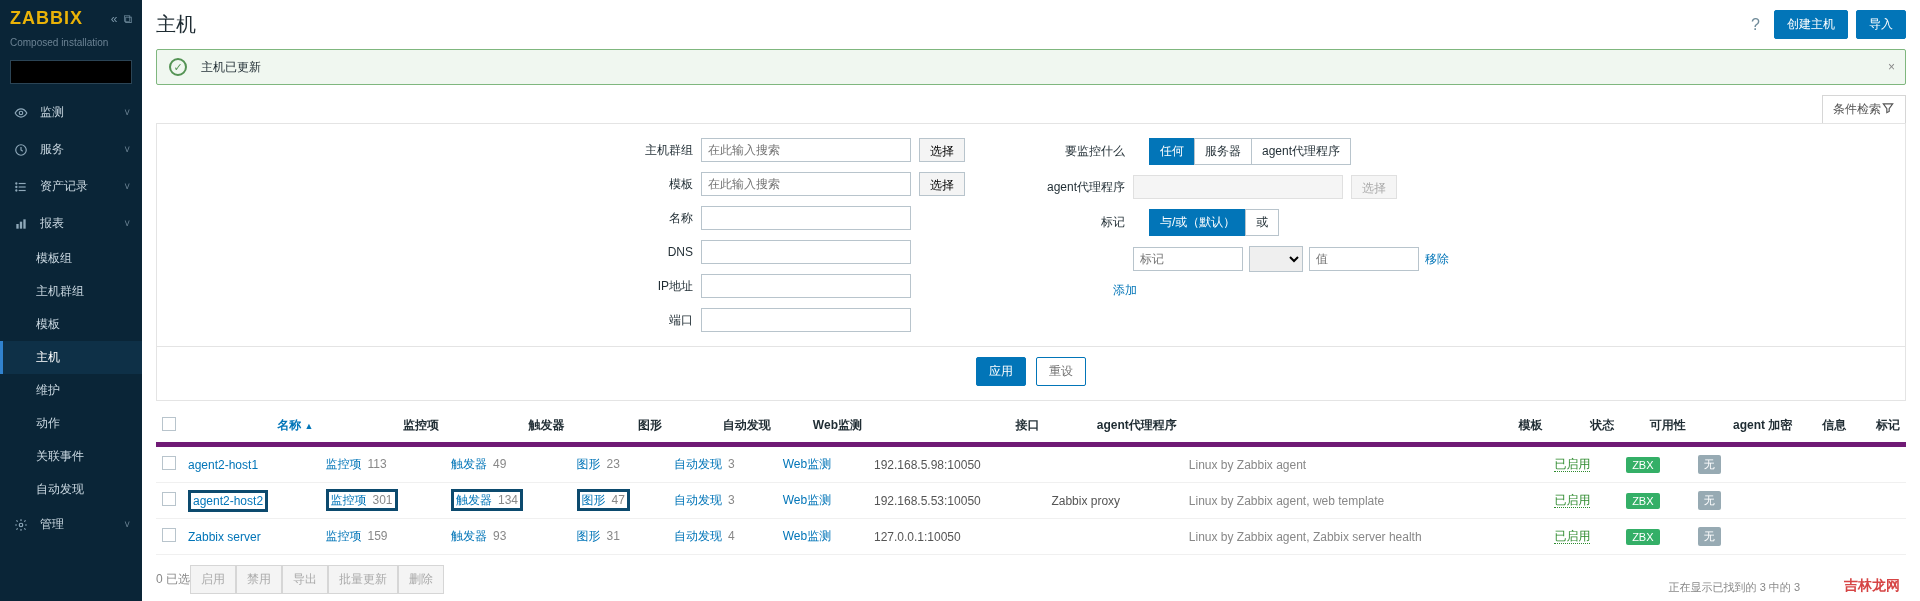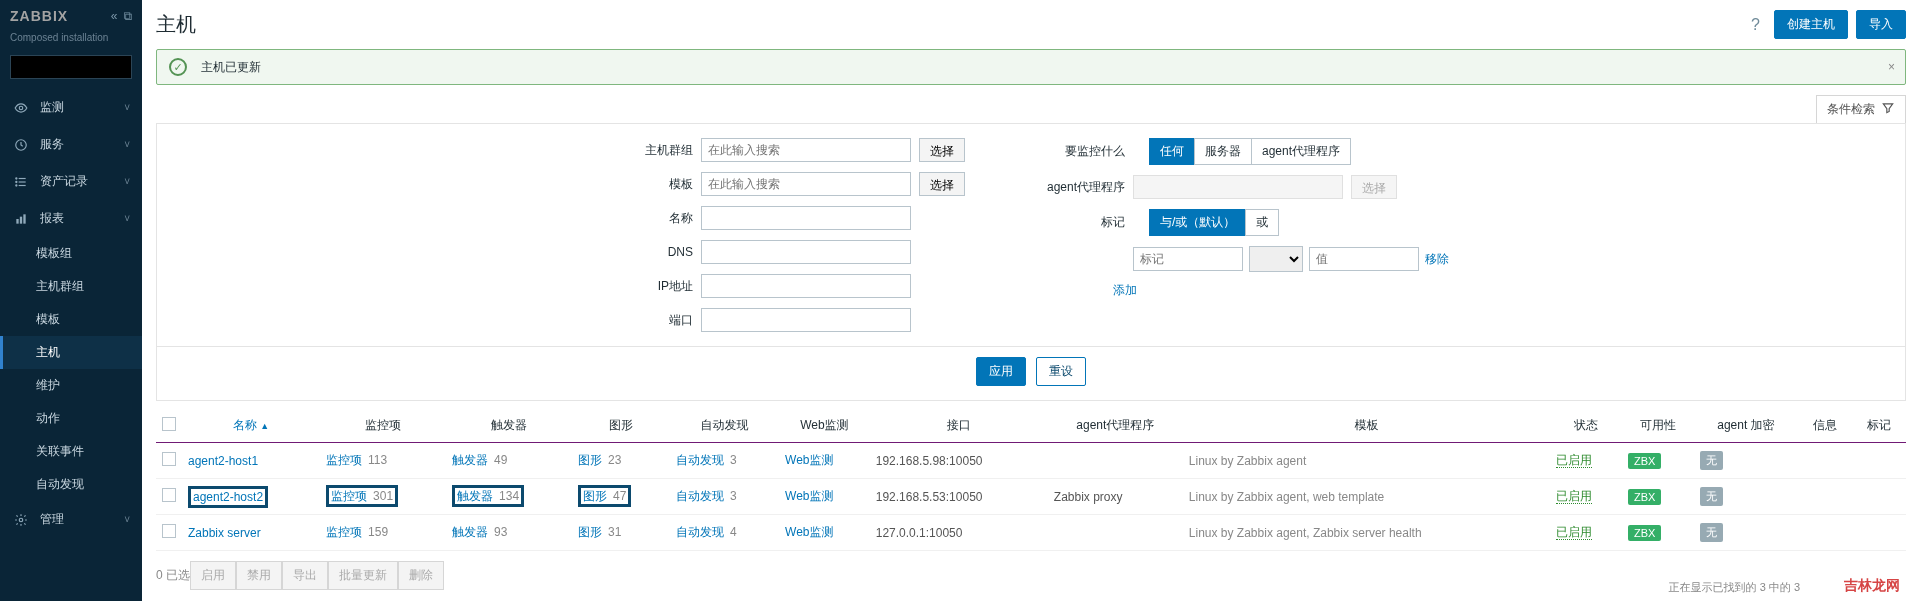--- a/index.html
+++ b/index.html
@@ -1,63 +1,63 @@
 <!DOCTYPE html>
 <html><head>
 <meta charset="utf-8">
 <style>
 *{box-sizing:border-box;margin:0;padding:0;font-family:Arial,"Microsoft YaHei",sans-serif;font-size:12px}
 body{background:#fff;color:#1f2c33}
 .app{display:flex;width:1920px;height:601px;overflow:hidden}
 .sidebar{width:142px;background:#0a2537;color:#fff;display:flex;flex-direction:column;flex-shrink:0}
 .sb-head{display:flex;align-items:center;padding:8px 10px}
-.logo{color:#a3a3a3;font-weight:bold;font-size:14px;letter-spacing:1px}
+.logo{color:#eab308;font-weight:bold;font-size:18px;letter-spacing:1px}
 .sb-collapse{margin-left:auto;display:flex;gap:6px;color:#7a96a8}
 .sb-sub{color:#6b8293;font-size:10px;padding:0 10px 8px}
 .sb-search{margin:4px 10px 10px;display:flex;background:#000;border:1px solid #2b4455}
 .sb-search input{flex:1;background:transparent;border:none;color:#ccc;padding:4px 6px;outline:none}
 .sb-search .sicon{width:24px;display:flex;align-items:center;justify-content:center;color:#7a96a8}
 .nav-item{display:flex;align-items:center;padding:10px 12px;color:#c9d7e0;cursor:pointer}
 .nav-item.expanded{background:#0e3047}
 .nav-icon{width:18px;margin-right:10px;display:flex;justify-content:center;color:#8fa9ba}
 .nav-caret{margin-left:auto;color:#6b8293;font-size:10px}
 .subnav{background:#0a2537}
 .subnav .sub{padding:8px 12px 8px 36px;color:#c9d7e0;cursor:pointer}
 .subnav .sub.active{background:#0e3047;border-left:3px solid #3182ce;padding-left:33px;color:#fff}
 .main{flex:1;background:#fff;display:flex;flex-direction:column;position:relative;min-width:0}
 .hdr{display:flex;align-items:center;padding:10px 14px}
 .hdr h1{font-size:20px;font-weight:normal;color:#1f2c33}
 .hdr-actions{margin-left:auto;display:flex;gap:8px;align-items:center}
 .qmark{color:#6f8a99;font-size:16px;margin-right:6px;cursor:pointer}
 .btn{padding:5px 12px;border:1px solid #0275b8;background:#0275b8;color:#fff;cursor:pointer;border-radius:2px}
-.btn.ghost{background:#fff;color:#0c4a6e}
+.btn.ghost{background:#fff;color:#737373}
 .notice{margin:0 14px 10px;border:1px solid #7fb77e;background:#f0f7f0;display:flex;align-items:center;padding:8px 12px;border-radius:2px;position:relative}
 .notice .chk{width:18px;height:18px;border:2px solid #549354;border-radius:50%;display:flex;align-items:center;justify-content:center;color:#549354;margin-right:14px;font-size:11px}
 .notice .ntxt{color:#1f2c33}
 .notice .nx{position:absolute;right:10px;color:#888;cursor:pointer}
 .filter-tab{display:flex;justify-content:flex-end;padding:0 14px}
-.filter-tab .tab{border:1px solid #d6d6d6;border-bottom:none;padding:5px 10px;display:flex;align-items:center;gap:6px;color:#555;cursor:pointer;background:#fff}
+.filter-tab .tab{border:1px solid #d6d6d6;border-bottom:none;padding:5px 10px;display:flex;align-items:center;gap:0;color:#555;cursor:pointer;background:#fff}
 .filter-body{border:1px solid #e4e4e4;margin:0 14px;padding:14px 0;display:flex;justify-content:center;gap:60px}
 .fcol{display:flex;flex-direction:column;gap:10px}
 .frow{display:flex;align-items:center;gap:8px}
 .flabel{width:80px;text-align:right;color:#1f2c33}
 .finput{width:210px;border:1px solid #b8c4cc;padding:4px 6px;height:24px}
 .sbtn{border:1px solid #b8c4cc;background:#f4f4f4;padding:4px 10px;cursor:pointer;height:24px}
 .seg{display:flex}
 .seg .s{border:1px solid #b8c4cc;padding:4px 10px;background:#fff;cursor:pointer;margin-left:-1px}
 .seg .s.active{background:#0275b8;color:#fff;border-color:#0275b8}
 .seg .s:first-child{margin-left:16px}
 .disabled-input{width:210px;border:1px solid #e0e0e0;background:#f5f5f5;height:24px}
 .disabled-btn{border:1px solid #e0e0e0;background:#f5f5f5;color:#aaa;padding:4px 10px;height:24px}
 .tagrow{display:flex;align-items:center;gap:6px;margin-left:88px}
 .sel{border:1px solid #b8c4cc;height:24px;padding:12px 4px}
 .link{color:#0275b8;cursor:pointer}
 .filter-actions{display:flex;justify-content:center;gap:10px;padding:10px 0 14px;border:1px solid #e4e4e4;border-top:none;margin:0 14px 8px}
 table{width:calc(100% - 28px);margin:0 14px;border-collapse:collapse}
-th{text-align:center;padding:8px 6px;color:#1f2c33;font-weight:normal;border-bottom:1px solid #701a75}
+th{text-align:right;padding:8px 6px;color:#1f2c33;font-weight:bold;border-bottom:5px solid #701a75}
 th.sorted{color:#0275b8}
 th .arr{font-size:9px}
 td{padding:8px 6px;border-bottom:1px solid #f0f0f0;color:#555}
 td .link{color:#0275b8}
 td .cnt{color:#888;margin-left:6px}
 .chkbx{width:14px;height:14px;border:1px solid #b8c4cc;display:inline-block;cursor:pointer}
 .status-enabled{color:#2e8b2e;border-bottom:1px dotted #2e8b2e;cursor:pointer}
 .badge{display:inline-block;padding:2px 6px;color:#fff;border-radius:2px;font-size:11px}
 .badge.green{background:#34af67}
 .badge.gray{background:#97aab3}

